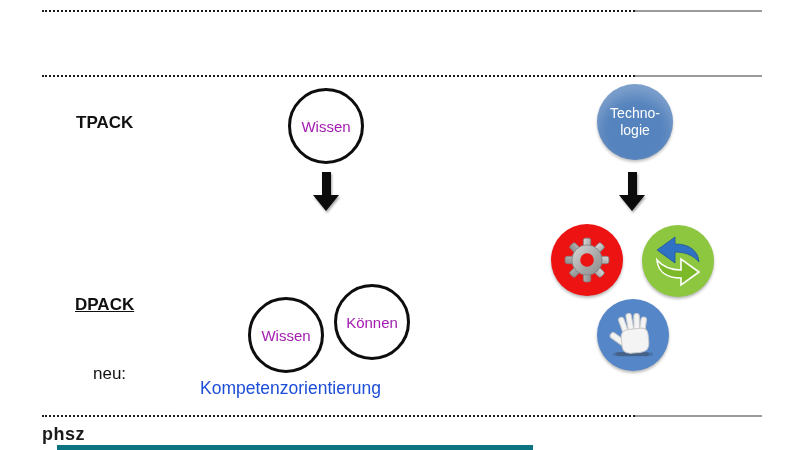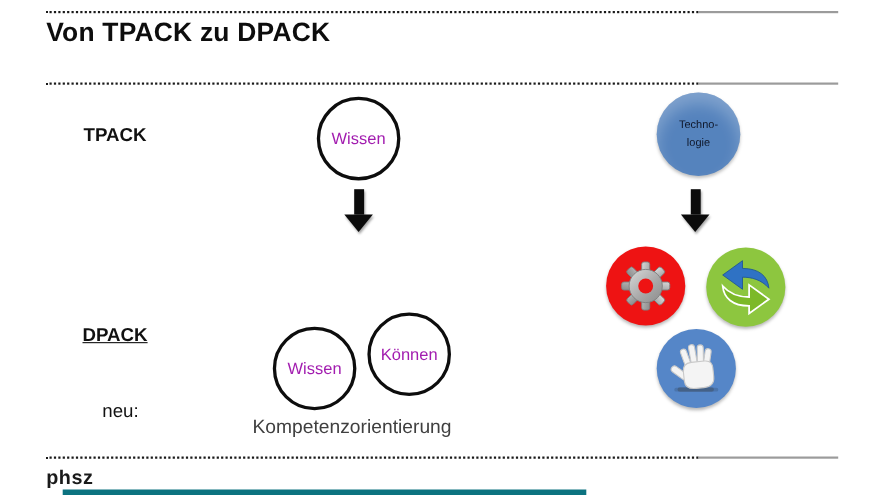--- a/index.html
+++ b/index.html
@@ -19,21 +19,21 @@
   .rule-bottom{left:42px;top:415px;}
   
   .title{
     position:absolute;left:42px;top:16px;
     font-size:24px;font-weight:700;color:#0d0d0d;letter-spacing:.2px;
   }
   .row-label{position:absolute;font-size:17px;font-weight:700;color:#111;}
   .lbl-tpack{left:76px;top:101px;margin-top:12px;}
   .lbl-dpack{left:75px;top:295px;text-decoration:underline;}
   .lbl-neu{left:93px;top:364px;font-weight:400;}
-  .caption{position:absolute;font-size:17.5px;color:#404040;text-align:center;width:240px;}
+  .caption{position:absolute;font-size:17.5px;color:#1d4ed8;text-align:left;width:240px;}
   .cap-left{left:200px;top:378px;}
   .cap-right{left:513px;top:381px;}
   
   .ocircle{
     position:absolute;width:70px;height:70px;border-radius:50%;
     border:3px solid #0d0d0d;background:#fff;
     display:flex;align-items:center;justify-content:center;
     font-size:15px;color:#a21caf;
   }
   .c-tpack-wissen{left:288px;top:88px;}
@@ -43,21 +43,21 @@
   
   .fcircle{
     position:absolute;border-radius:50%;
     display:flex;align-items:center;justify-content:center;
     box-shadow:0 2px 3px rgba(0,0,0,.28);
   }
   .c-techno{
     left:597px;top:84px;width:76px;height:76px;
     background:var(--technology-blue,#5583bd);
     box-shadow:inset 0 10px 14px rgba(255,255,255,.25), 0 2px 3px rgba(0,0,0,.25);
-    text-align:center;font-size:10px;line-height:17px;color:#0f172a;
+    text-align:center;font-size:14px;line-height:17px;color:#ffffff;
   }
   .c-gear{left:551px;top:224px;width:72px;height:72px;background:var(--gear-red,#ee1313);}
   .c-sync{left:642px;top:225px;width:72px;height:72px;background:var(--sync-green,#8dc63f);}
   .c-hand{left:597px;top:299px;width:72px;height:72px;background:var(--hand-blue,#5586c8);}
   
   .down-arrow{position:absolute;width:26px;height:40px;filter:drop-shadow(1.5px 2px 1px rgba(0,0,0,.35));}
   .arrow-left{left:313px;top:172px;}
   .arrow-right{left:619px;top:172px;}
   .down-arrow .shaft{width:9px;height:23px;background:#0b0b0b;margin:0 auto;}
   .down-arrow .head{
@@ -72,21 +72,20 @@
 </style>
 </head>
 <body>
 
 <div class="slide">
 
   <div class="rule rule-top">
     <div class="dotted"></div>
     <div class="solid"></div>
   </div>
-  <div class="title">Von TPACK zu DPACK</div>
   <div class="rule rule-mid">
     <div class="dotted"></div>
     <div class="solid"></div>
   </div>
 
   <div class="row-label lbl-tpack">TPACK</div>
   <div class="row-label lbl-dpack">DPACK</div>
   <div class="row-label lbl-neu">neu:</div>
 
   <div class="ocircle c-tpack-wissen">

